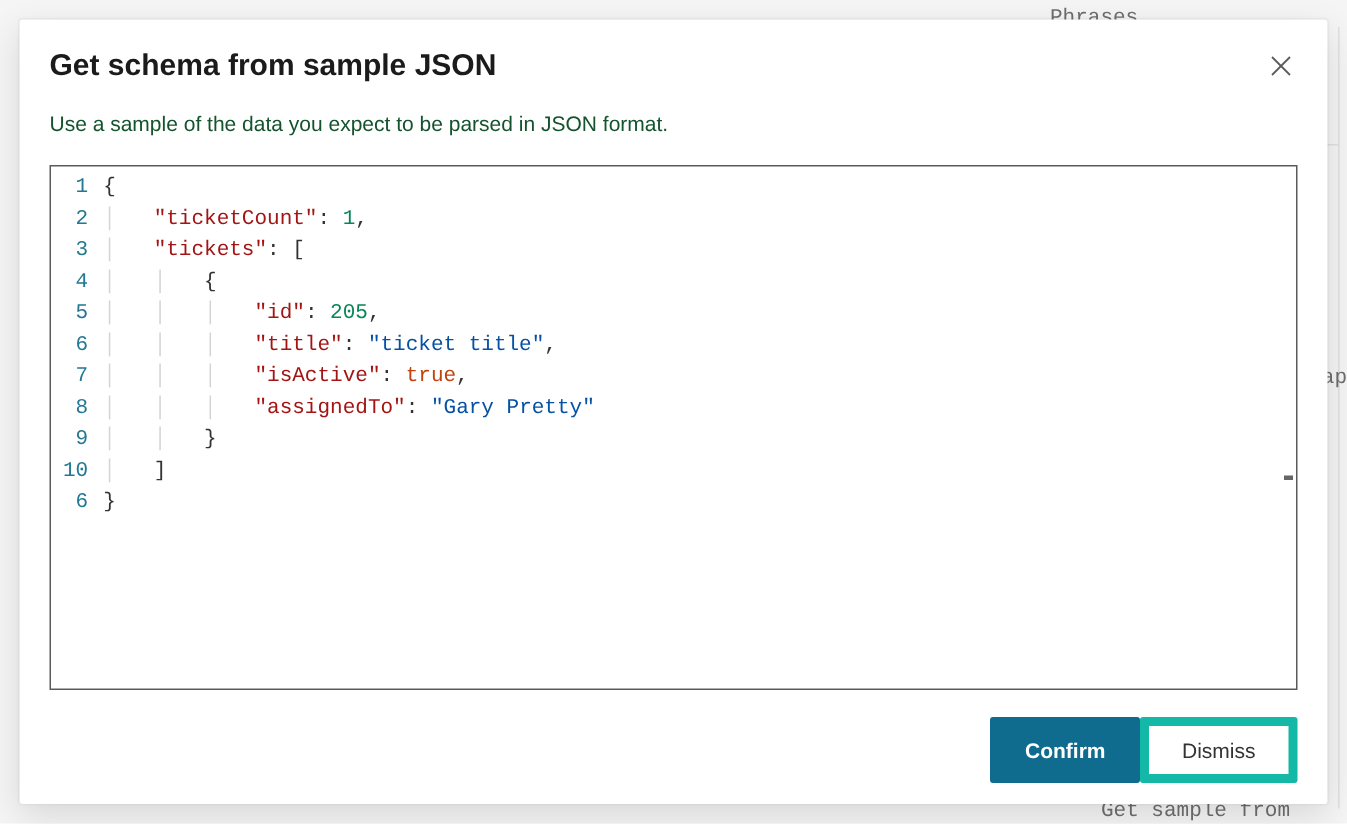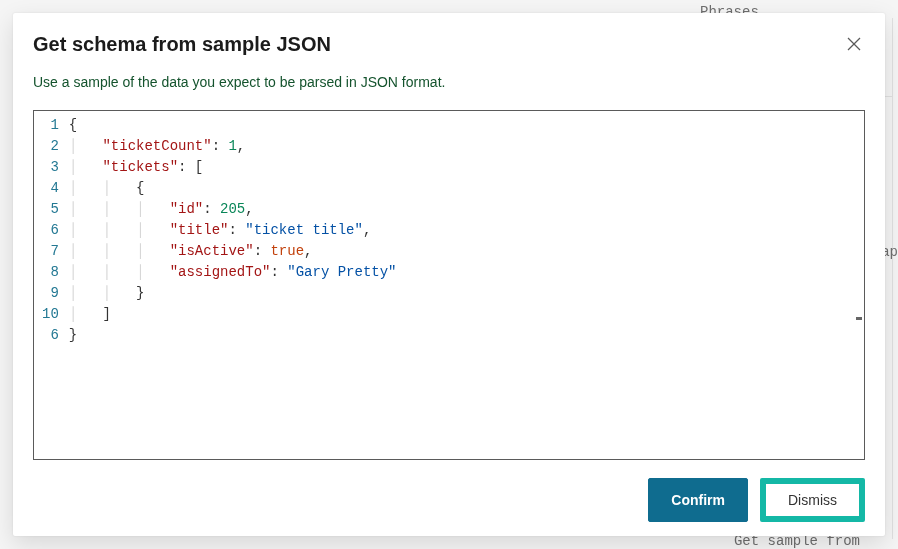--- a/index.html
+++ b/index.html
@@ -113,21 +113,20 @@
       position: absolute;
       right: 2px;
       top: 206px;
       width: 6px;
       height: 3px;
       background: #666;
     }
     .modal-footer {
       display: flex;
       justify-content: flex-end;
-      gap: 12px;
       margin-top: 18px;
     }
     .btn {
       padding: 8px 22px;
       font-size: 14px;
       font-family: inherit;
       border-radius: 2px;
       cursor: pointer;
     }
     .btn-primary {

